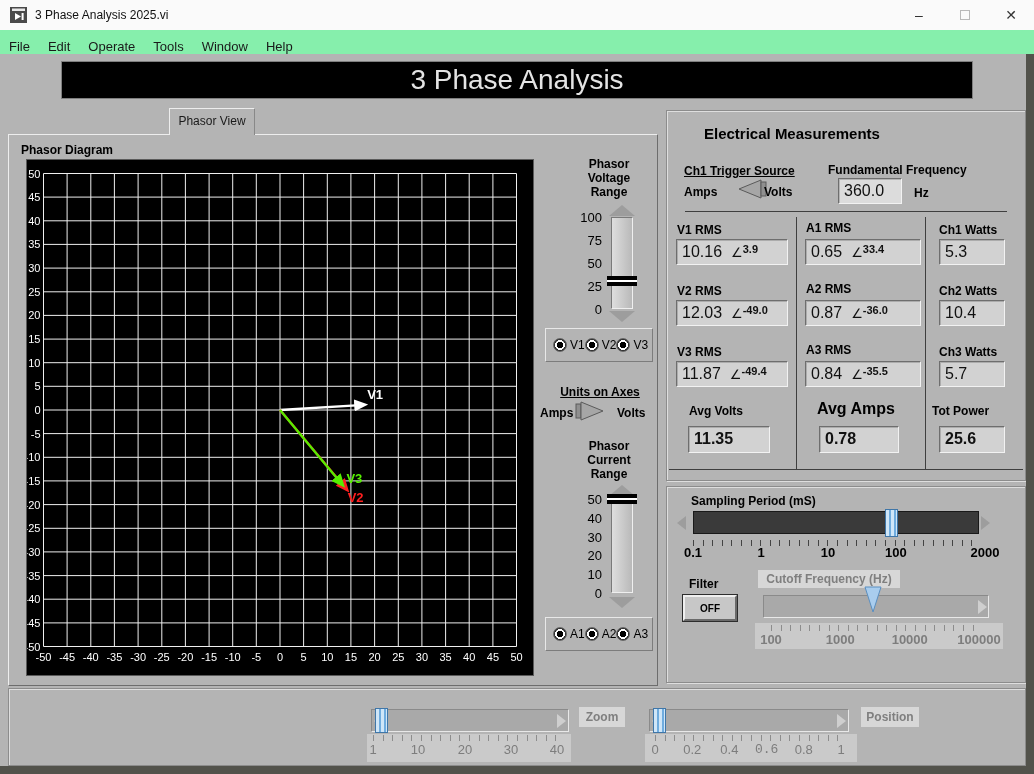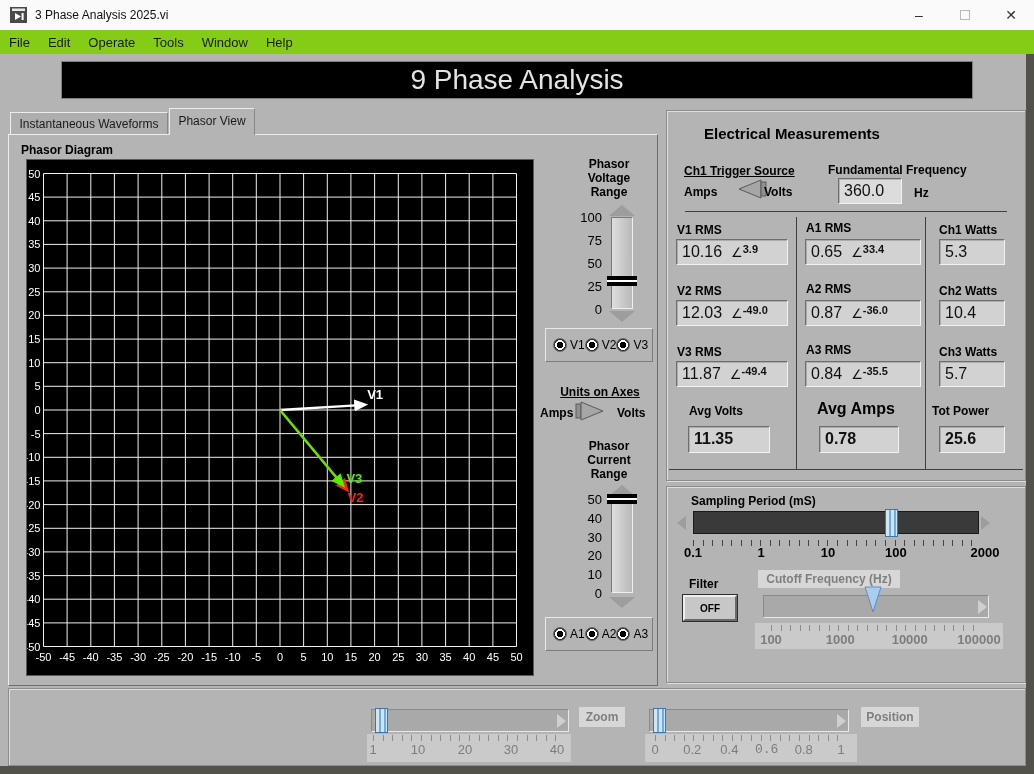--- a/index.html
+++ b/index.html
@@ -6,21 +6,21 @@
   body { width:1034px; height:774px; overflow:hidden; font-family:"Liberation Sans",sans-serif; background:#888; }
   #app { position:relative; width:1034px; height:774px; background:#b4b4b4; }
 
   
   .titlebar { position:absolute; left:0; top:0; width:1034px; height:30px; background:#fafafa; display:flex; align-items:center; }
   .vi-icon { margin-left:10px; width:17px; height:16px; display:inline-block; }
   .title-text { margin-left:8px; font-size:12px; color:#111; }
   .win-btns { position:absolute; right:0; top:0; height:30px; display:flex; }
   .win-btn { width:46px; height:30px; display:flex; align-items:center; justify-content:center; font-size:14px; color:#333; }
   .maxbox { width:10px; height:10px; border:1px solid #b9b9b9; display:inline-block; }
-  .menubar { position:absolute; left:0; top:30px; width:1034px; height:24px; background:#84cc16; display:flex; align-items:center; }
+  .menubar { position:absolute; left:0; top:30px; width:1034px; height:24px; background:#86efac; display:flex; align-items:flex-end; }
   .menu-item { padding:0 9px; font-size:13px; color:#1a1a1a; }
 
   
   .banner { position:absolute; left:61px; top:61px; width:912px; height:38px; background:#000; border:1px solid #7f7f7f;
             color:#e4e4e4; font-size:28px; text-align:center; line-height:36px; }
 
   
   .tab { position:absolute; font-size:12px; color:#1a1a1a; text-align:center; border:1px solid #888;
          border-bottom:none; border-top-color:#ededed; border-left-color:#ededed; background:#aeaeae; }
   .tab.inactive { left:10px; top:112px; width:158px; height:22px; line-height:22px; }
@@ -130,23 +130,22 @@
 
   <div class="menubar" id="menubar">
       <span class="menu-item">File</span>
       <span class="menu-item">Edit</span>
       <span class="menu-item">Operate</span>
       <span class="menu-item">Tools</span>
       <span class="menu-item">Window</span>
       <span class="menu-item">Help</span>
     </div>
 
-  <div class="banner">9 Phase Analysis</div>
-
-  <div class="tab inactive">Instantaneous Waveforms</div>
+  <div class="banner">3 Phase Analysis</div>
+
   <div class="tab active">Phasor View</div>
 
   <div class="tabpanel">
     <div class="blabel" style="left:12px;top:8px">Phasor Diagram</div>
 
     <div id="plot-wrap">
       <svg id="plot-svg" width="506" height="515" viewBox="0 0 506 515">
           <defs>
             <marker id="ah0" markerWidth="14" markerHeight="12" refX="10" refY="6" orient="auto" markerUnits="userSpaceOnUse">
               <path d="M0,0 L14,6 L0,12 Z" fill="#ffffff"></path>

